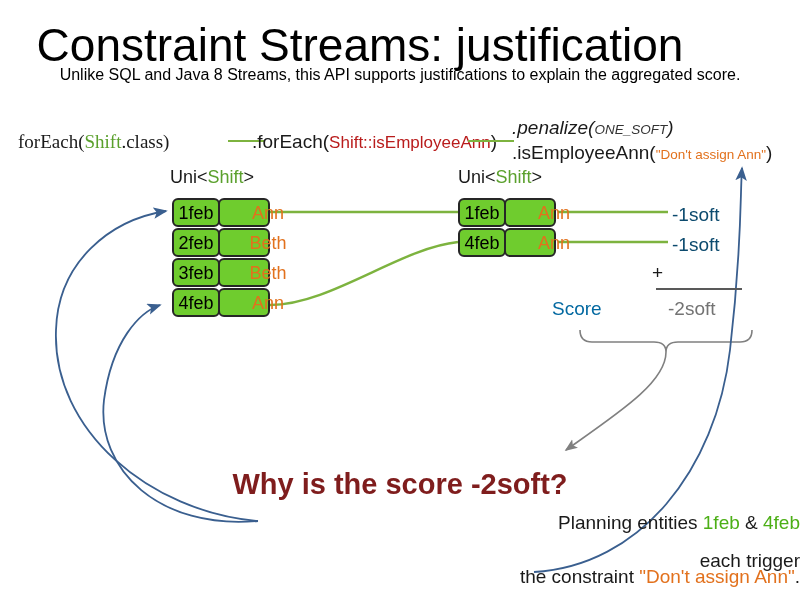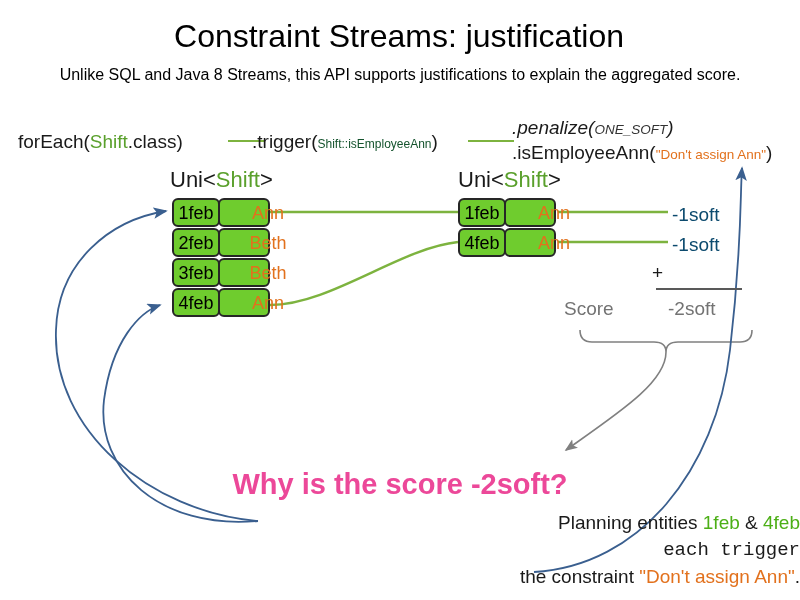--- a/index.html
+++ b/index.html
@@ -13,60 +13,59 @@
     position: relative;
     width: 800px; height: 600px;
     background: #ffffff;
   }
   .abs { position: absolute; }
 
   
   #title {
     left: 0; top: 18px; width: 720px;
     text-align: center;
-    font-size: 32px;
+    font-size: 46px;
     color: #000000;
     white-space: nowrap;
-    margin-left: 39px;
   }
   #subtitle {
     left: 0; top: 66px; width: 800px;
     text-align: center;
     font-size: 16px;
     color: #000000;
     white-space: nowrap;
   }
 
   
   .code {
     font-size: 19px;
     color: #1a1a1a;
     white-space: nowrap;
   }
   .code .green { color: #5AA02C; }
-  .code .smallgreen { font-size: 12px; color: #14532d; }
+  .code .smallgreen { font-size: 17px; color: #b91c1c; }
   .code .smallgray { font-size: 13.5px; color: #333333; }
   .code .orange { font-size: 13.5px; color: #E2711D; }
 
-  #forEach { left: 18px; top: 131px; }
+  #forEach { left: 18px; top: 131px; font-family: Liberation Serif, serif; }
   #filter  { left: 252px; top: 131px; }
   #penalize { left: 512px; top: 117px; font-style: italic; }
   #asConstraint { left: 512px; top: 142px; }
 
   
   .pipe-dash {
     background: #7DB33F;
     height: 2px;
   }
   #dash1 { left: 228px; top: 140px; width: 36px; }
   #dash2 { left: 468px; top: 140px; width: 46px; }
 
   
   .uni-label {
-    font-size: 22px;
+    font-size: 18px;
     color: #1a1a1a;
     white-space: nowrap;
   }
   .uni-label .g { color: #5AA02C; }
   #uni-left  { left: 170px; top: 167px; }
   #uni-right { left: 458px; top: 167px; }
 
   
   .tuple-table { }
   .tuple-row {
@@ -108,43 +107,43 @@
 
   #plus-sign {
     left: 652px; top: 262px;
     font-size: 19px; color: #1a1a1a;
   }
   #sum-rule {
     left: 656px; top: 288px; width: 86px; height: 2px;
     background: #595959;
   }
   #score-label {
-    left: 564px; top: 298px;
-    font-size: 19px; color: #737373; white-space: nowrap;
+    left: 552px; top: 298px;
+    font-size: 19px; color: #0369a1; white-space: nowrap;
   }
   #score-total {
     left: 668px; top: 298px;
     font-size: 19px; color: #737373; white-space: nowrap;
   }
 
   
   #why {
     left: 0; top: 468px; width: 800px;
     text-align: center;
-    font-size: 29px; font-weight: bold; color: #ec4899;
+    font-size: 29px; font-weight: bold; color: #7f1d1d;
     white-space: nowrap;
   }
   .explain {
     left: 0; width: 800px; text-align: right;
     font-size: 19px; color: #1a1a1a; white-space: nowrap;
   }
   .explain .g { color: #4CAF16; }
   .explain .o { color: #E2711D; }
   #ex1 { top: 512px; }
-  #ex2 { top: 539px; font-family: Liberation Mono, monospace; }
+  #ex2 { top: 550px; }
   #ex3 { top: 566px; }
 
   svg.overlay {
     position: absolute; left: 0; top: 0;
     width: 800px; height: 600px;
     pointer-events: none;
   }
 </style>
 </head>
 <body>
@@ -183,21 +182,21 @@
 
   <div class="abs" id="title">Constraint Streams: justification</div>
   <div class="abs" id="subtitle">Unlike SQL and Java 8 Streams, this API supports justifications to explain the aggregated score.</div>
 
   <div class="abs code" id="forEach">
     <span>forEach(</span><span class="green">Shift</span><span>.class)</span>
   </div>
   <div class="abs pipe-dash" id="dash1"></div>
 
   <div class="abs code" id="filter">
-    <span>.trigger(</span><span class="smallgreen">Shift::isEmployeeAnn</span><span>)</span>
+    <span>.forEach(</span><span class="smallgreen">Shift::isEmployeeAnn</span><span>)</span>
   </div>
   <div class="abs pipe-dash" id="dash2"></div>
 
   <div class="abs code" id="penalize">
     <span>.penalize(</span><span class="smallgray">ONE_SOFT</span><span>)</span>
   </div>
 
   <div class="abs code" id="asConstraint">
     <span>.isEmployeeAnn(</span><span class="orange">"Don't assign Ann"</span><span>)</span>
   </div>

